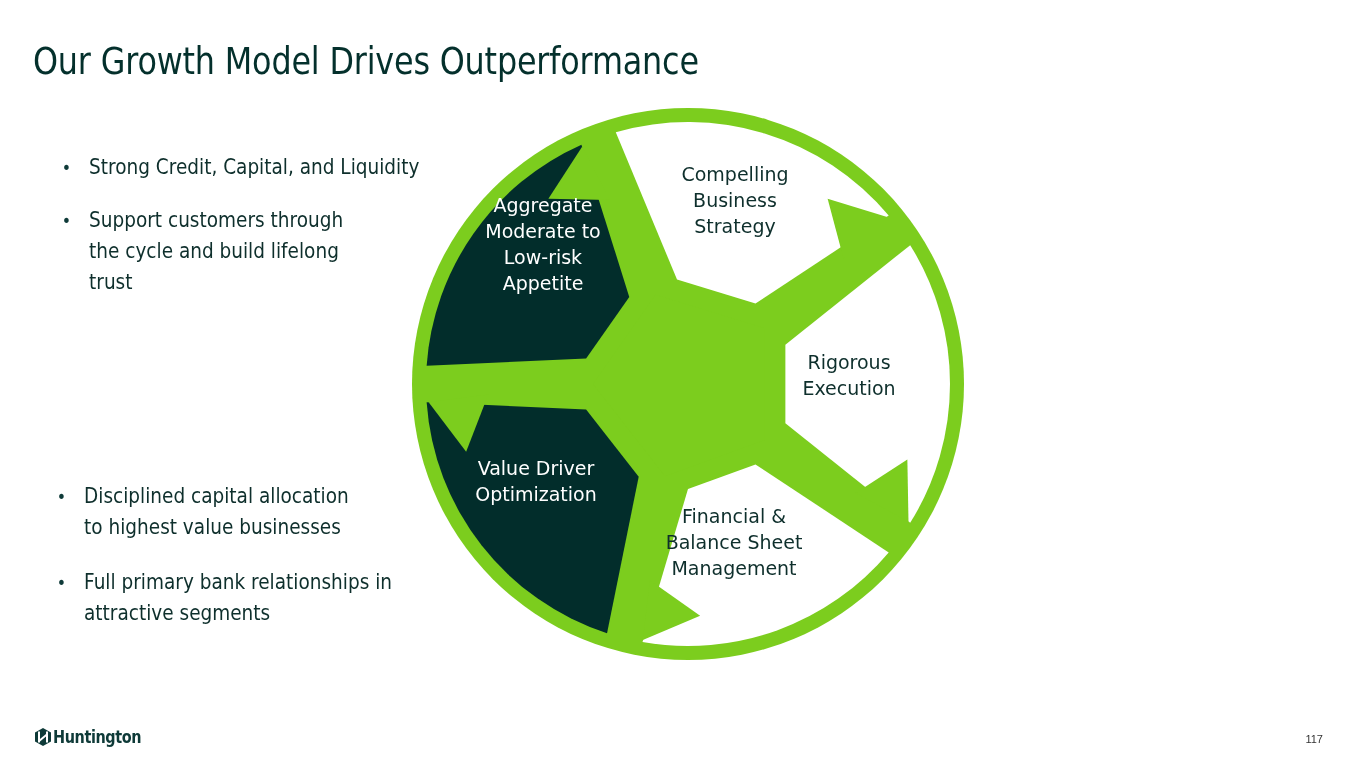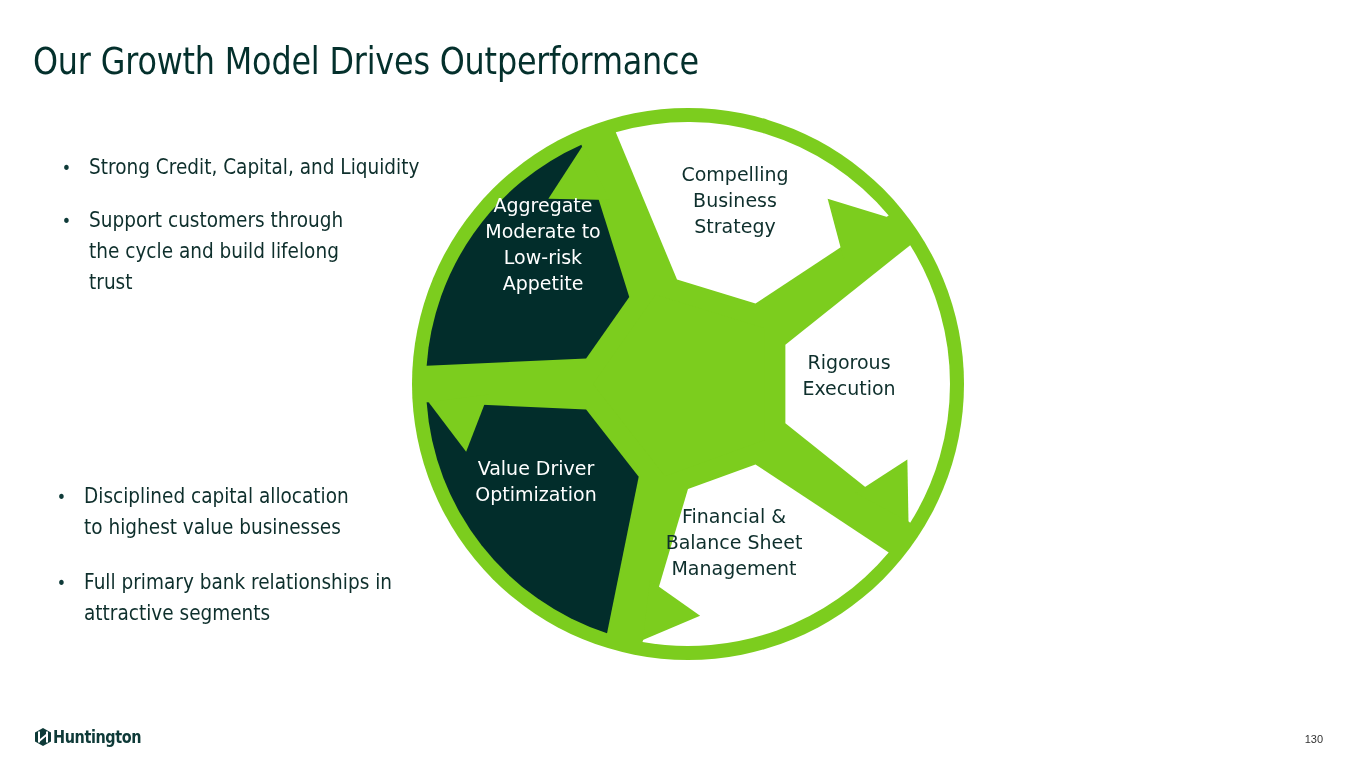--- a/index.html
+++ b/index.html
@@ -59,13 +59,13 @@
 <div class="footer-logo">
   <svg width="20" height="20" viewBox="0 0 20 20">
     <polygon points="10,1 18,5.5 18,14.5 10,19 2,14.5 2,5.5" fill="#0e3a38"></polygon>
     <rect x="5" y="4.5" width="2" height="11" fill="#fff"></rect>
     <rect x="13" y="4.5" width="2" height="11" fill="#fff"></rect>
     <polygon points="7,12 13,7 13,9.5 7,14.5" fill="#fff"></polygon>
   </svg>
   <span class="logo-text">Huntington</span>
 </div>
 
-<div class="page-num">130</div>
+<div class="page-num">117</div>
 
 </body></html>

